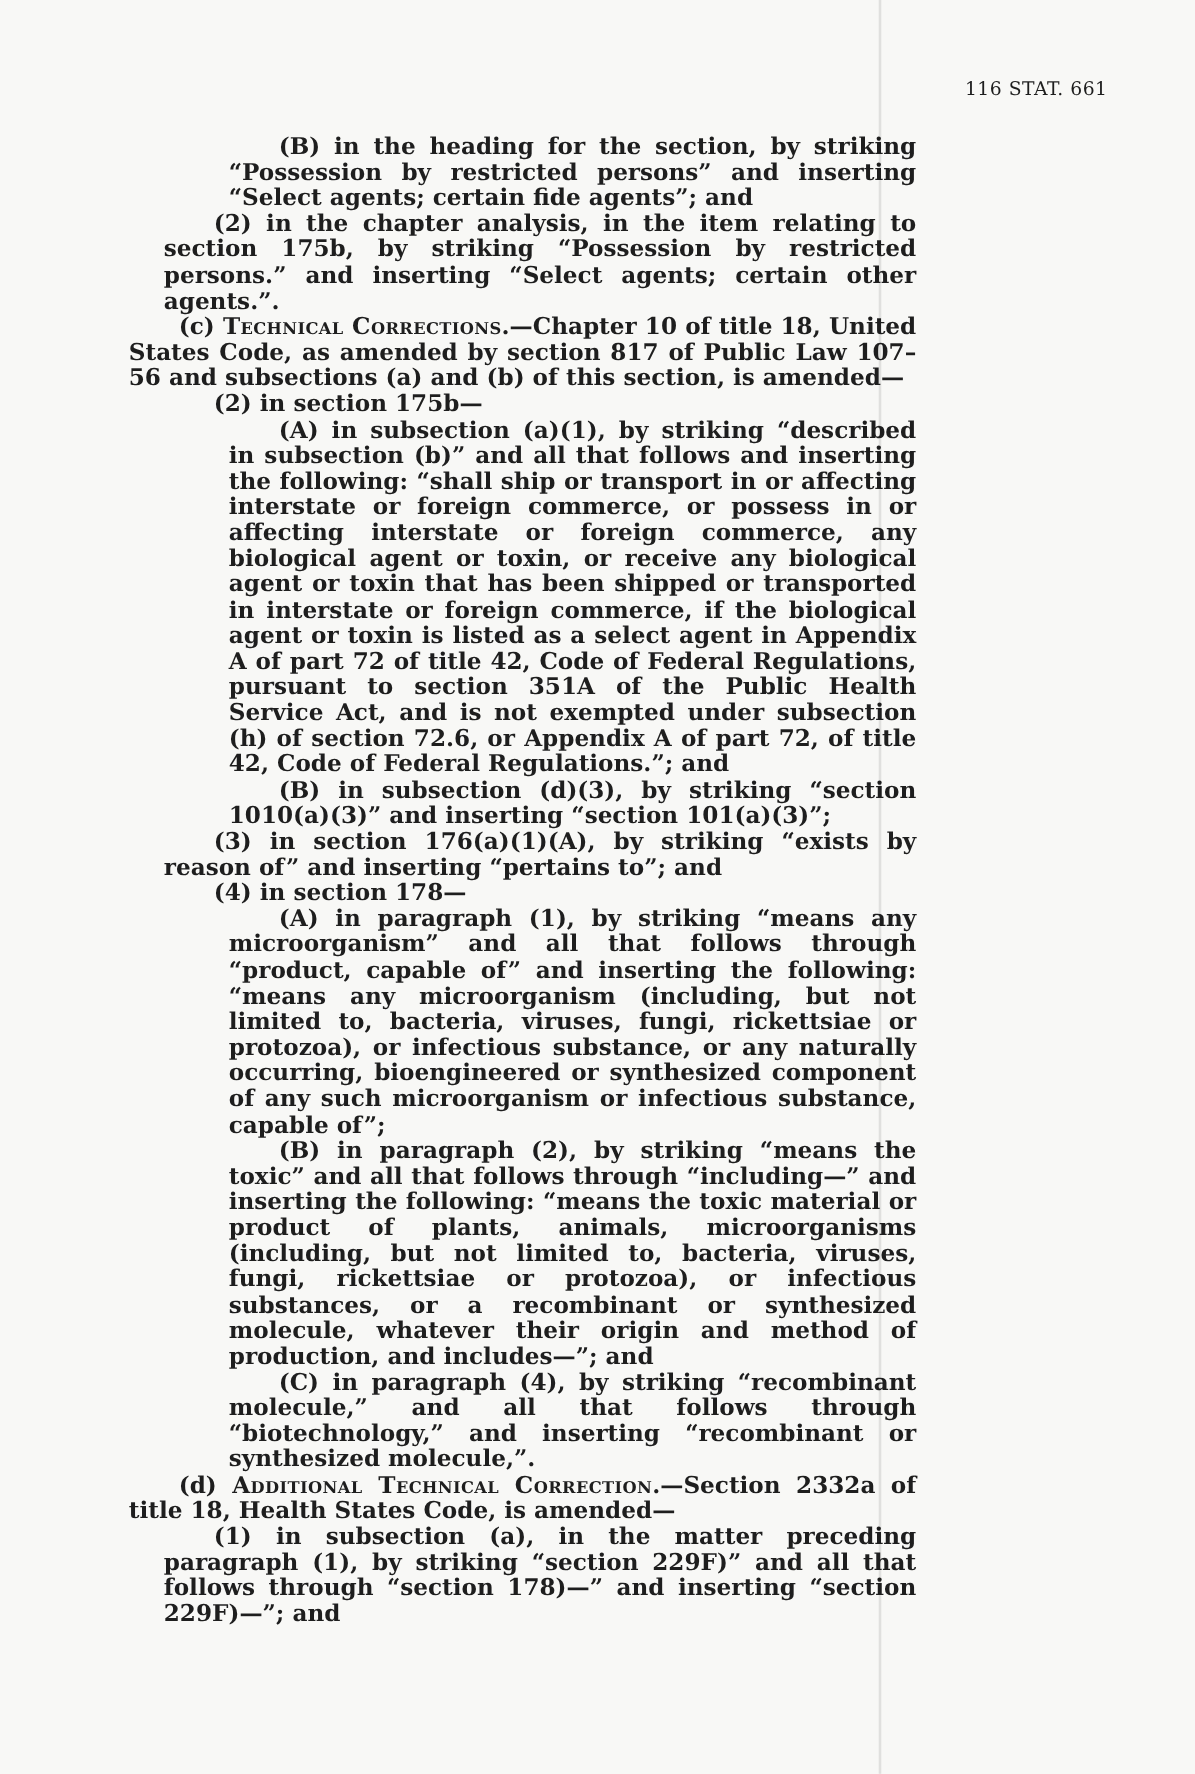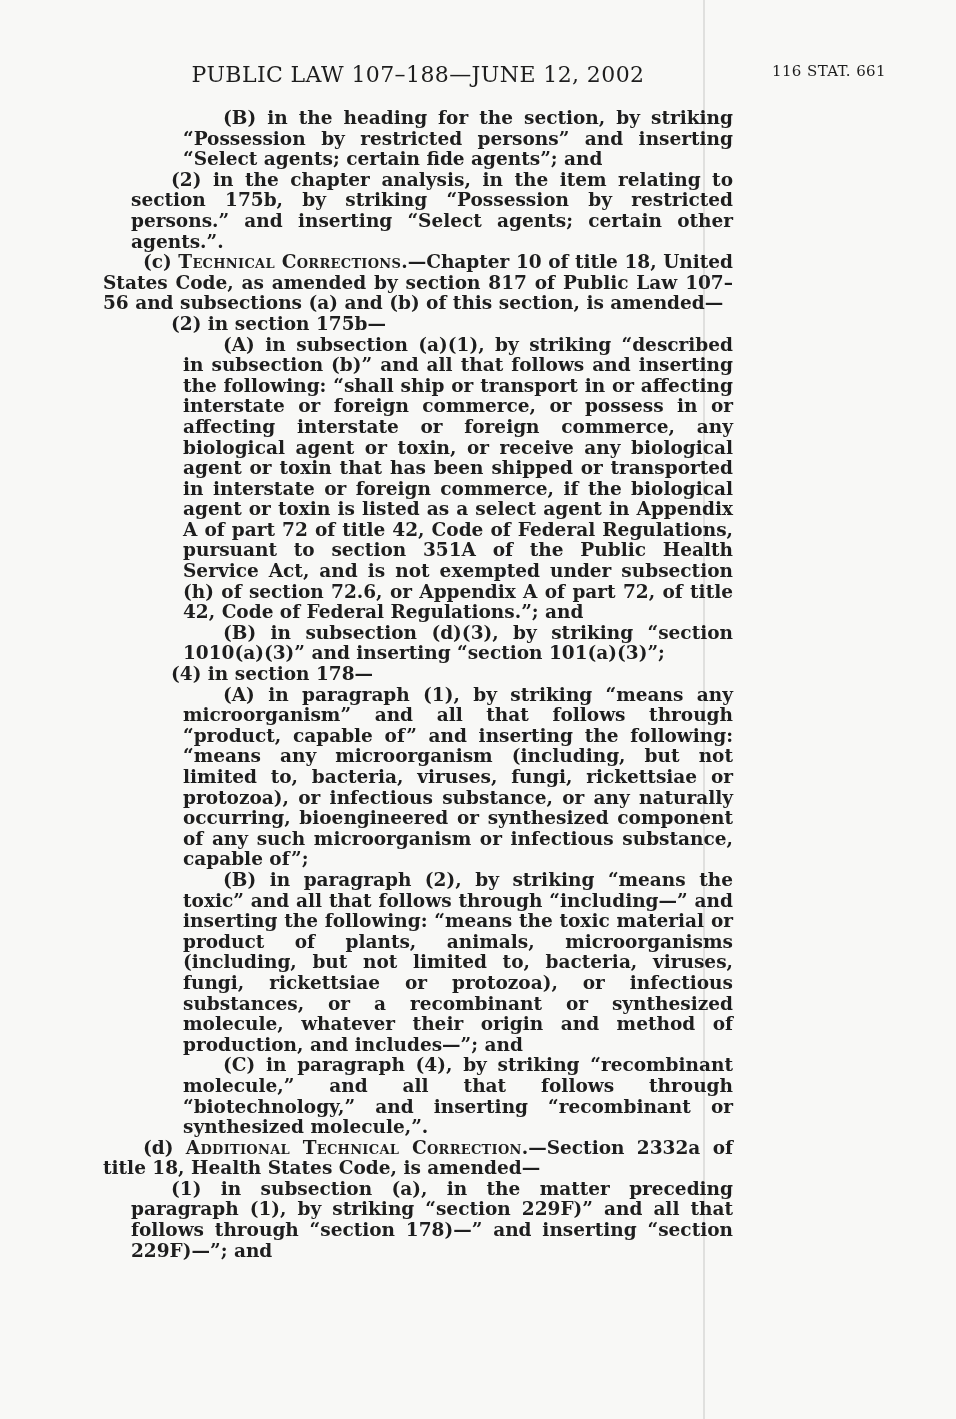--- a/index.html
+++ b/index.html
@@ -74,29 +74,29 @@
     font-variant: small-caps;
     letter-spacing: 0.3px;
     font-weight: bold;
   }
 </style>
 </head>
 <body>
 
 <div class="page">
   <div class="scan-line"></div>
-  <div class="law-title">PUBLIC LAW 107–188—JUNE 12, 2002</div>
   <div class="stat-num">116 STAT. 661</div>
   <div class="statute-body" id="statute-body">
       <p class="para i2"><span class="seg-normal">(B) in the heading for the section, by striking “</span><span class="seg-bold">Possession by restricted persons</span><span class="seg-normal">” and inserting “</span><span class="seg-bold">Select agents; certain fide agents</span><span class="seg-normal">”; and</span></p>
       <p class="para i1"><span class="seg-normal">(2) in the chapter analysis, in the item relating to section 175b, by striking “Possession by restricted persons.” and inserting “Select agents; certain other agents.”.</span></p>
       <p class="para i0"><span class="seg-normal">(c) </span><span class="seg-smallcaps">Technical Corrections</span><span class="seg-normal">.—Chapter 10 of title 18, United States Code, as amended by section 817 of Public Law 107–56 and subsections (a) and (b) of this section, is amended—</span></p>
       <p class="para i1"><span class="seg-normal">(2) in section 175b—</span></p>
       <p class="para i2"><span class="seg-normal">(A) in subsection (a)(1), by striking “described in subsection (b)” and all that follows and inserting the following: “shall ship or transport in or affecting interstate or foreign commerce, or possess in or affecting interstate or foreign commerce, any biological agent or toxin, or receive any biological agent or toxin that has been shipped or transported in interstate or foreign commerce, if the biological agent or toxin is listed as a select agent in Appendix A of part 72 of title 42, Code of Federal Regulations, pursuant to section 351A of the Public Health Service Act, and is not exempted under subsection (h) of section 72.6, or Appendix A of part 72, of title 42, Code of Federal Regulations.”; and</span></p>
       <p class="para i2"><span class="seg-normal">(B) in subsection (d)(3), by striking “section 1010(a)(3)” and inserting “section 101(a)(3)”;</span></p>
+      <p class="para i1"><span class="seg-normal">(3) in section 176(a)(1)(A), by striking “exists by reason of” and inserting “pertains to”; and</span></p>
       <p class="para i1"><span class="seg-normal">(4) in section 178—</span></p>
       <p class="para i2"><span class="seg-normal">(A) in paragraph (1), by striking “means any microorganism” and all that follows through “product, capable of” and inserting the following: “means any microorganism (including, but not limited to, bacteria, viruses, fungi, rickettsiae or protozoa), or infectious substance, or any naturally occurring, bioengineered or synthesized component of any such microorganism or infectious substance, capable of”;</span></p>
       <p class="para i2"><span class="seg-normal">(B) in paragraph (2), by striking “means the toxic” and all that follows through “including—” and inserting the following: “means the toxic material or product of plants, animals, microorganisms (including, but not limited to, bacteria, viruses, fungi, rickettsiae or protozoa), or infectious substances, or a recombinant or synthesized molecule, whatever their origin and method of production, and includes—”; and</span></p>
       <p class="para i2"><span class="seg-normal">(C) in paragraph (4), by striking “recombinant molecule,” and all that follows through “biotechnology,” and inserting “recombinant or synthesized molecule,”.</span></p>
       <p class="para i0"><span class="seg-normal">(d) </span><span class="seg-smallcaps">Additional Technical Correction</span><span class="seg-normal">.—Section 2332a of title 18, Health States Code, is amended—</span></p>
       <p class="para i1"><span class="seg-normal">(1) in subsection (a), in the matter preceding paragraph (1), by striking “section 229F)” and all that follows through “section 178)—” and inserting “section 229F)—”; and</span></p>
     </div>
 </div>
 
 </body></html>

